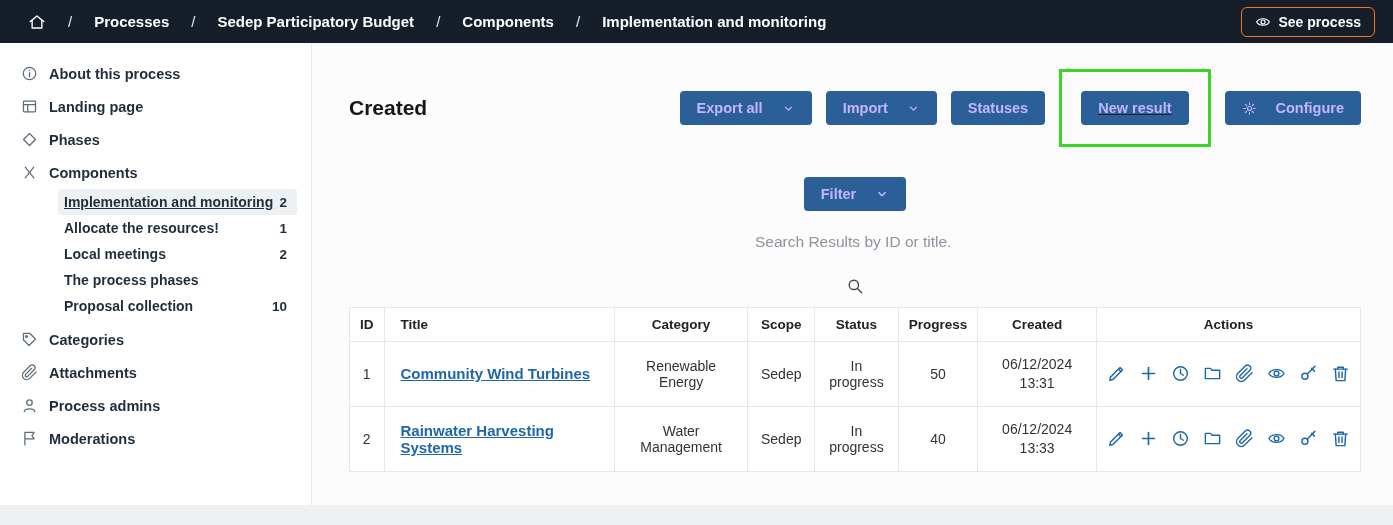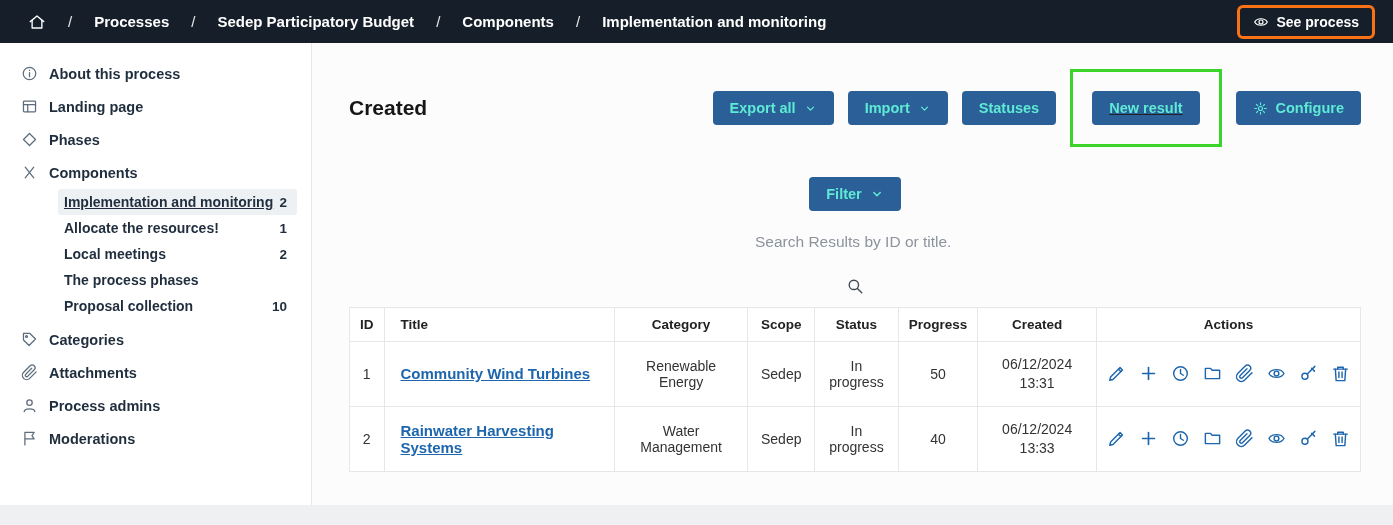--- a/index.html
+++ b/index.html
@@ -24,21 +24,21 @@
   .topbar{
     height:43px;background:var(--topbar);color:#fff;
     display:flex;align-items:center;padding:0 18px;
   }
   .crumbs{display:flex;align-items:center;flex:1;min-width:0;}
   .crumb-home{display:flex;align-items:center;color:#fff;cursor:pointer;margin-left:10px;}
   .crumb-sep{margin:0 22px;font-size:15px;color:#e8e8e8;}
   .crumb{font-size:15px;font-weight:700;color:#fff;text-decoration:none;cursor:pointer;white-space:nowrap;}
   .see-process{
     display:flex;align-items:center;gap:8px;
-    background:transparent;border:3px solid #f97316;border-radius:6px;
+    background:transparent;border:1px solid #f97316;border-radius:6px;
     color:#fff;font-size:14px;font-weight:700;padding:6px 13px;white-space:nowrap;
   }
 
   
   .layout{display:flex;height:462px;background:#fff;}
   .sidebar{
     flex:0 0 312px;width:312px;background:#fff;border-right:1px solid var(--border);
     padding:14px 0 0 0;overflow:hidden;
   }
   .side-item{
@@ -57,22 +57,22 @@
   .sub-item.active .sub-label{text-decoration:underline;}
   .badge{font-weight:700;font-size:13.5px;color:var(--navy);}
   .badge:empty{display:none;}
 
   
   .main{flex:1;padding:26px 32px 0 37px;background:#fcfcfd;min-width:0;}
   .head-row{display:flex;align-items:center;justify-content:space-between;margin-bottom:30px;}
   .page-title{font-size:21px;font-weight:700;color:#161616;}
   .toolbar{display:flex;align-items:center;gap:14px;}
   .btn{
-    display:inline-flex;align-items:center;gap:8px;
-    background:var(--primary);color:#5eead4;border:none;border-radius:4px;
+    display:inline-flex;align-items:center;gap:19px;
+    background:var(--primary);color:#c4b5fd;border:none;border-radius:4px;
     font-size:14.5px;font-weight:700;padding:9px 17px;white-space:nowrap;text-align:right;
   }
   .highlight-box{border:3px solid var(--highlight);padding:19px;display:inline-flex;text-decoration:underline;}
 
   .filter-row{display:flex;align-items:center;gap:22px;margin-bottom:8px;flex-direction:column;}
   .search-input{
     flex:1;border:none;background:transparent;outline:none;
     font-family:inherit;font-size:15.5px;color:#333;
   }
   .search-input::placeholder{color:#8d939b;}

